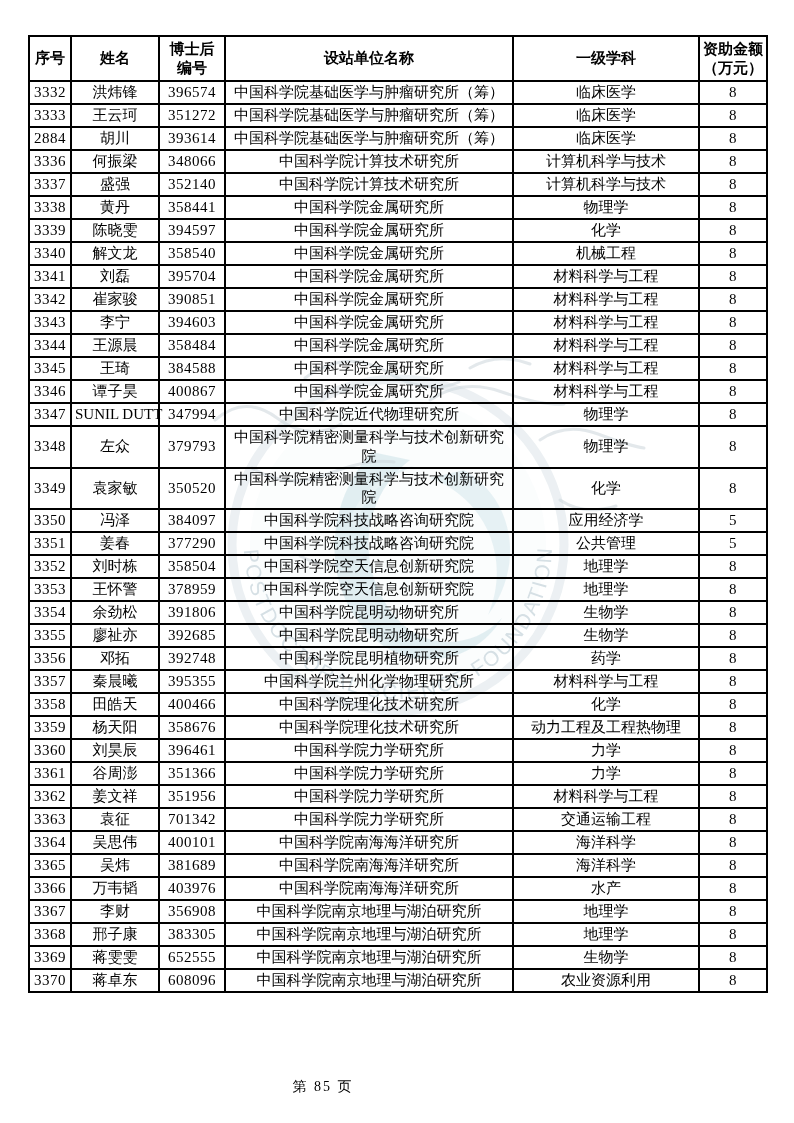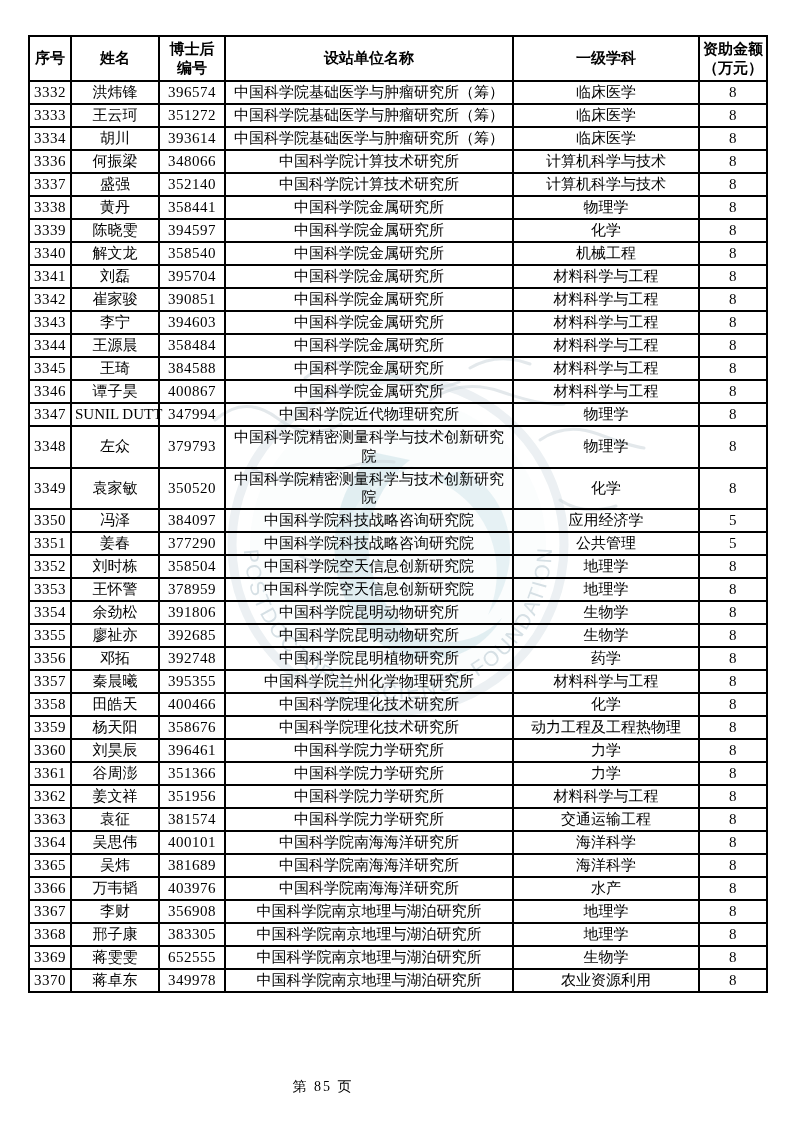--- a/index.html
+++ b/index.html
@@ -122,21 +122,21 @@
         </tr>
         <tr>
           <td class="c0">3333</td>
           <td class="c1">王云珂</td>
           <td class="c2">351272</td>
           <td class="c3">中国科学院基础医学与肿瘤研究所（筹）</td>
           <td class="c4">临床医学</td>
           <td class="c5">8</td>
         </tr>
         <tr>
-          <td class="c0">3334</td>
+          <td class="c0">2884</td>
           <td class="c1">胡川</td>
           <td class="c2">393614</td>
           <td class="c3">中国科学院基础医学与肿瘤研究所（筹）</td>
           <td class="c4">临床医学</td>
           <td class="c5">8</td>
         </tr>
         <tr>
           <td class="c0">3336</td>
           <td class="c1">何振梁</td>
           <td class="c2">348066</td>
@@ -348,21 +348,21 @@
           <td class="c0">3362</td>
           <td class="c1">姜文祥</td>
           <td class="c2">351956</td>
           <td class="c3">中国科学院力学研究所</td>
           <td class="c4">材料科学与工程</td>
           <td class="c5">8</td>
         </tr>
         <tr>
           <td class="c0">3363</td>
           <td class="c1">袁征</td>
-          <td class="c2">381574</td>
+          <td class="c2">701342</td>
           <td class="c3">中国科学院力学研究所</td>
           <td class="c4">交通运输工程</td>
           <td class="c5">8</td>
         </tr>
         <tr>
           <td class="c0">3364</td>
           <td class="c1">吴思伟</td>
           <td class="c2">400101</td>
           <td class="c3">中国科学院南海海洋研究所</td>
           <td class="c4">海洋科学</td>
@@ -404,21 +404,21 @@
           <td class="c0">3369</td>
           <td class="c1">蒋雯雯</td>
           <td class="c2">652555</td>
           <td class="c3">中国科学院南京地理与湖泊研究所</td>
           <td class="c4">生物学</td>
           <td class="c5">8</td>
         </tr>
         <tr>
           <td class="c0">3370</td>
           <td class="c1">蒋卓东</td>
-          <td class="c2">349978</td>
+          <td class="c2">608096</td>
           <td class="c3">中国科学院南京地理与湖泊研究所</td>
           <td class="c4">农业资源利用</td>
           <td class="c5">8</td>
         </tr>
       </tbody>
   </table>
 
   <div class="footer">第 85 页</div>
 </div>
 

